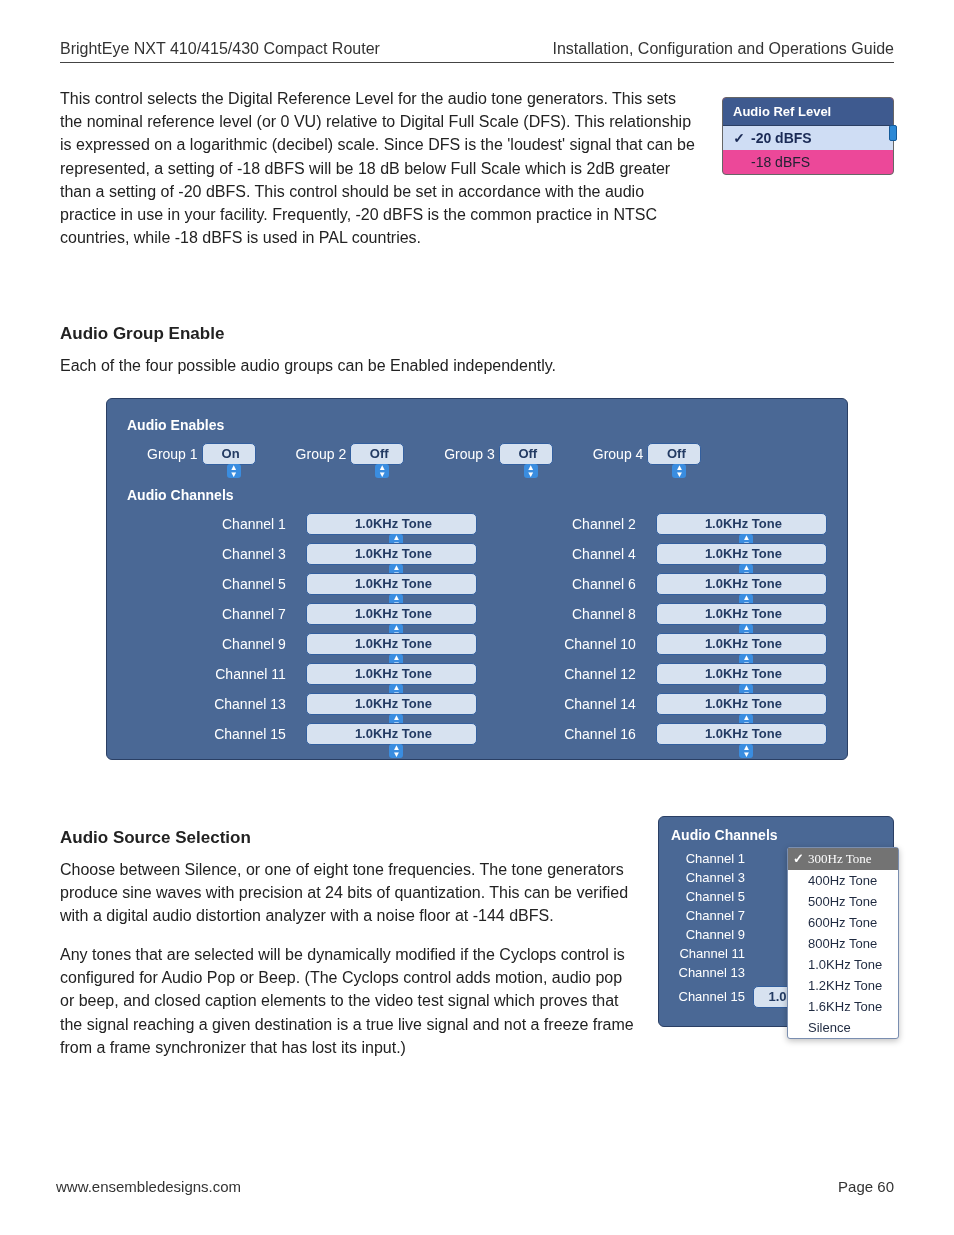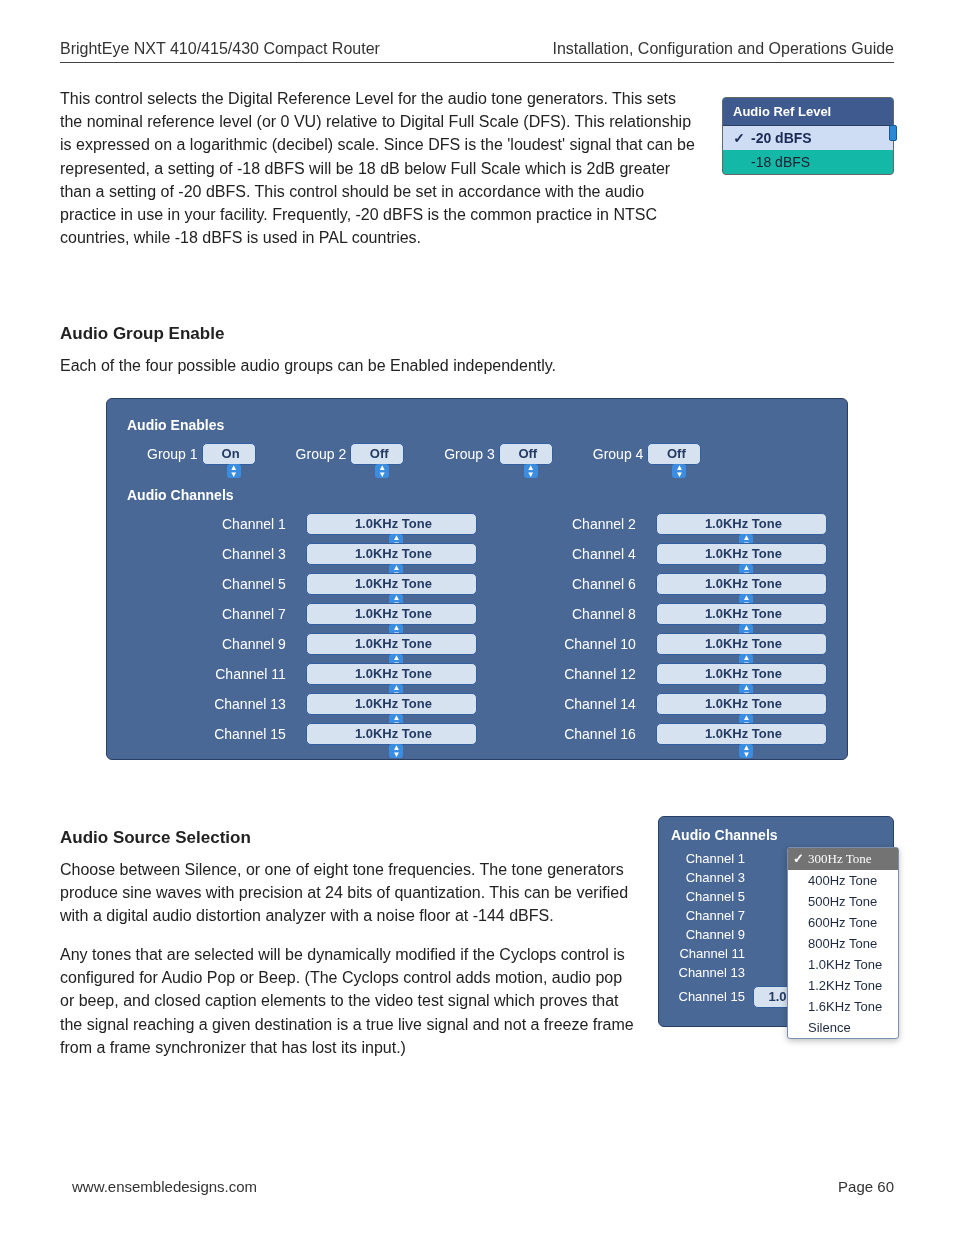--- a/index.html
+++ b/index.html
@@ -41,21 +41,21 @@
     align-items: flex-start;
     gap: 20px;
   }
   .text-col { flex: 1 1 auto; }
   .fig-col { flex: 0 0 auto; }
 
   
   .reflevel {
     border: 1px solid #666;
     border-radius: 4px;
-    background: #14b8a6;
+    background: #ec4899;
     width: 170px;
     overflow: hidden;
     margin-top: 10px;
   }
   .reflevel .title {
     background: #3e5a8f;
     color: #fff;
     font-size: 13px;
     font-weight: 700;
     padding: 6px 10px;
@@ -222,21 +222,21 @@
     color: #fff;
     font-family: Liberation Serif, serif;
   }
   .acpanel .below {
     margin-top: 6px;
   }
 
   .footer {
     position: absolute;
     bottom: 40px;
-    left: 72px;
+    left: 56px;
     right: 60px;
     display: flex;
     justify-content: space-between;
     font-size: 15px;
     color: #333;
   }
 </style>
 </head>
 <body>
 

